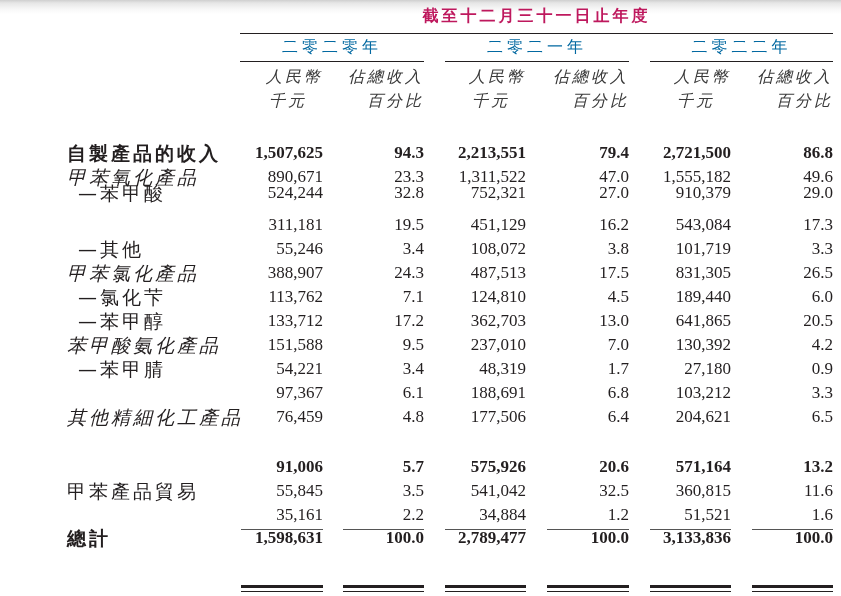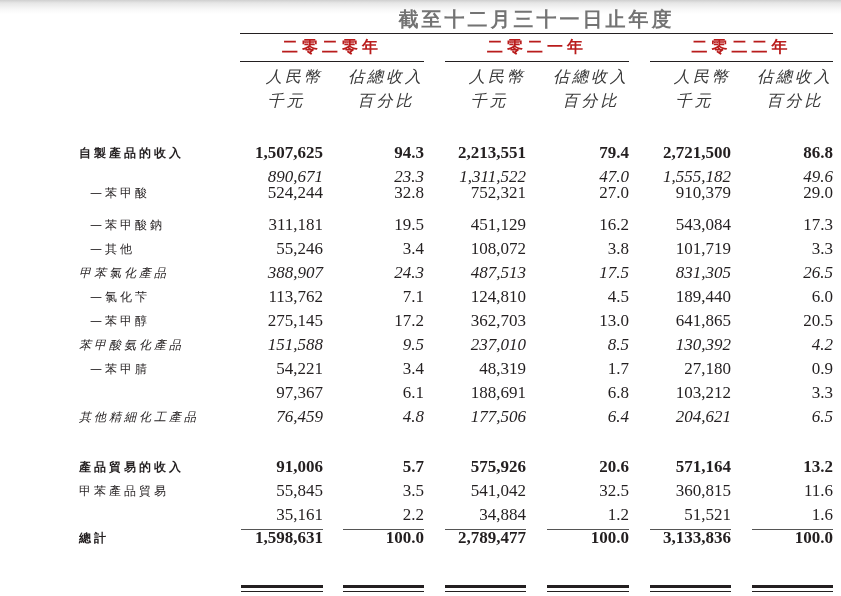--- a/index.html
+++ b/index.html
@@ -9,48 +9,48 @@
     font-family: "Liberation Serif", "DejaVu Serif", serif;
     color: #231f20;
   }
   .top-shade {
     position: absolute; left: 0; top: 0; width: 841px; height: 14px;
     background: linear-gradient(to bottom, #cfcfcf 0px, #e6e6e6 3px, #f7f7f7 9px, #ffffff 14px);
   }
   .abs { position: absolute; }
   .period-title {
     left: 240px; width: 593px; top: 6px; text-align: center;
-    font-family: "DejaVu Sans", sans-serif; font-weight: bold; font-size: 20px;
-    letter-spacing: 3px; color: #737373;
+    font-family: "DejaVu Sans", sans-serif; font-weight: bold; font-size: 16px;
+    letter-spacing: 3px; color: #be185d;
   }
   .hline { position: absolute; height: 1px; background: #231f20; }
   .year {
     top: 37px; text-align: center; font-family: "DejaVu Sans", sans-serif;
-    font-weight: bold; font-size: 16px; letter-spacing: 4px; color: #b91c1c;
+    font-weight: normal; font-size: 16px; letter-spacing: 4px; color: #0369a1;
   }
   .subhead {
     top: 65px; text-align: right; font-family: "DejaVu Serif", serif;
     font-style: italic; font-size: 16px; line-height: 24px; color: #3a3a3a;
     letter-spacing: 3px;
   }
-  .subhead span { display: block; text-align: center; }
+  .subhead span { display: block; }
   .row { position: absolute; left: 0; width: 841px; height: 24px; }
   .label {
     position: absolute; left: 67px; top: 0; font-family: "DejaVu Sans", sans-serif;
-    font-size: 12px; letter-spacing: 3px; white-space: nowrap; line-height: 24px; margin-left: 12px;
+    font-size: 19px; letter-spacing: 3px; white-space: nowrap; line-height: 24px;
   }
   .label.indent { left: 78px; }
   .label.italic { font-family: "DejaVu Serif", serif; font-style: italic; }
   .label.bold { font-weight: bold; }
   .num {
     position: absolute; top: 0; text-align: right; font-size: 17px; line-height: 24px;
     white-space: nowrap;
   }
   .row.bold .num { font-weight: bold; }
-  .row.italic .num { font-style: italic; }
+  .row.italic .num { }
   .c0 { right: calc(841px - 323px); }
   .c1 { right: calc(841px - 424px); }
   .c2 { right: calc(841px - 526px); }
   .c3 { right: calc(841px - 629px); }
   .c4 { right: calc(841px - 731px); }
   .c5 { right: calc(841px - 833px); }
   .uline { position: absolute; height: 1px; background: #555; }
   .dbl-thick { position: absolute; height: 3px; background: #231f20; }
   .dbl-thin { position: absolute; height: 1px; background: #231f20; }
 </style>
@@ -99,40 +99,40 @@
   <span class="label bold">自製產品的收入</span>
   <span class="num c0">1,507,625</span>
   <span class="num c1">94.3</span>
   <span class="num c2">2,213,551</span>
   <span class="num c3">79.4</span>
   <span class="num c4">2,721,500</span>
   <span class="num c5">86.8</span>
 </div>
 
 <div class="row italic" style="top:165px;">
+  <span class="label italic">甲苯氧化產品</span>
   <span class="num c0">890,671</span>
   <span class="num c1">23.3</span>
   <span class="num c2">1,311,522</span>
   <span class="num c3">47.0</span>
   <span class="num c4">1,555,182</span>
   <span class="num c5">49.6</span>
 </div>
 
 <div class="row" style="top:181px;">
   <span class="label indent">—苯甲酸</span>
   <span class="num c0">524,244</span>
   <span class="num c1">32.8</span>
   <span class="num c2">752,321</span>
   <span class="num c3">27.0</span>
   <span class="num c4">910,379</span>
   <span class="num c5">29.0</span>
 </div>
 
 <div class="row" style="top:213px;">
-  <span class="label indent">—苯甲酸鈉</span>
   <span class="num c0">311,181</span>
   <span class="num c1">19.5</span>
   <span class="num c2">451,129</span>
   <span class="num c3">16.2</span>
   <span class="num c4">543,084</span>
   <span class="num c5">17.3</span>
 </div>
 
 <div class="row" style="top:237px;">
   <span class="label indent">—其他</span>
@@ -159,34 +159,34 @@
   <span class="num c0">113,762</span>
   <span class="num c1">7.1</span>
   <span class="num c2">124,810</span>
   <span class="num c3">4.5</span>
   <span class="num c4">189,440</span>
   <span class="num c5">6.0</span>
 </div>
 
 <div class="row" style="top:309px;">
   <span class="label indent">—苯甲醇</span>
-  <span class="num c0">275,145</span>
+  <span class="num c0">133,712</span>
   <span class="num c1">17.2</span>
   <span class="num c2">362,703</span>
   <span class="num c3">13.0</span>
   <span class="num c4">641,865</span>
   <span class="num c5">20.5</span>
 </div>
 
 <div class="row italic" style="top:333px;">
   <span class="label italic">苯甲酸氨化產品</span>
   <span class="num c0">151,588</span>
   <span class="num c1">9.5</span>
   <span class="num c2">237,010</span>
-  <span class="num c3">8.5</span>
+  <span class="num c3">7.0</span>
   <span class="num c4">130,392</span>
   <span class="num c5">4.2</span>
 </div>
 
 <div class="row" style="top:357px;">
   <span class="label indent">—苯甲腈</span>
   <span class="num c0">54,221</span>
   <span class="num c1">3.4</span>
   <span class="num c2">48,319</span>
   <span class="num c3">1.7</span>
@@ -207,21 +207,20 @@
   <span class="label italic">其他精細化工產品</span>
   <span class="num c0">76,459</span>
   <span class="num c1">4.8</span>
   <span class="num c2">177,506</span>
   <span class="num c3">6.4</span>
   <span class="num c4">204,621</span>
   <span class="num c5">6.5</span>
 </div>
 
 <div class="row bold" style="top:455px;">
-  <span class="label bold">產品貿易的收入</span>
   <span class="num c0">91,006</span>
   <span class="num c1">5.7</span>
   <span class="num c2">575,926</span>
   <span class="num c3">20.6</span>
   <span class="num c4">571,164</span>
   <span class="num c5">13.2</span>
 </div>
 
 <div class="row" style="top:479px;">
   <span class="label">甲苯產品貿易</span>

